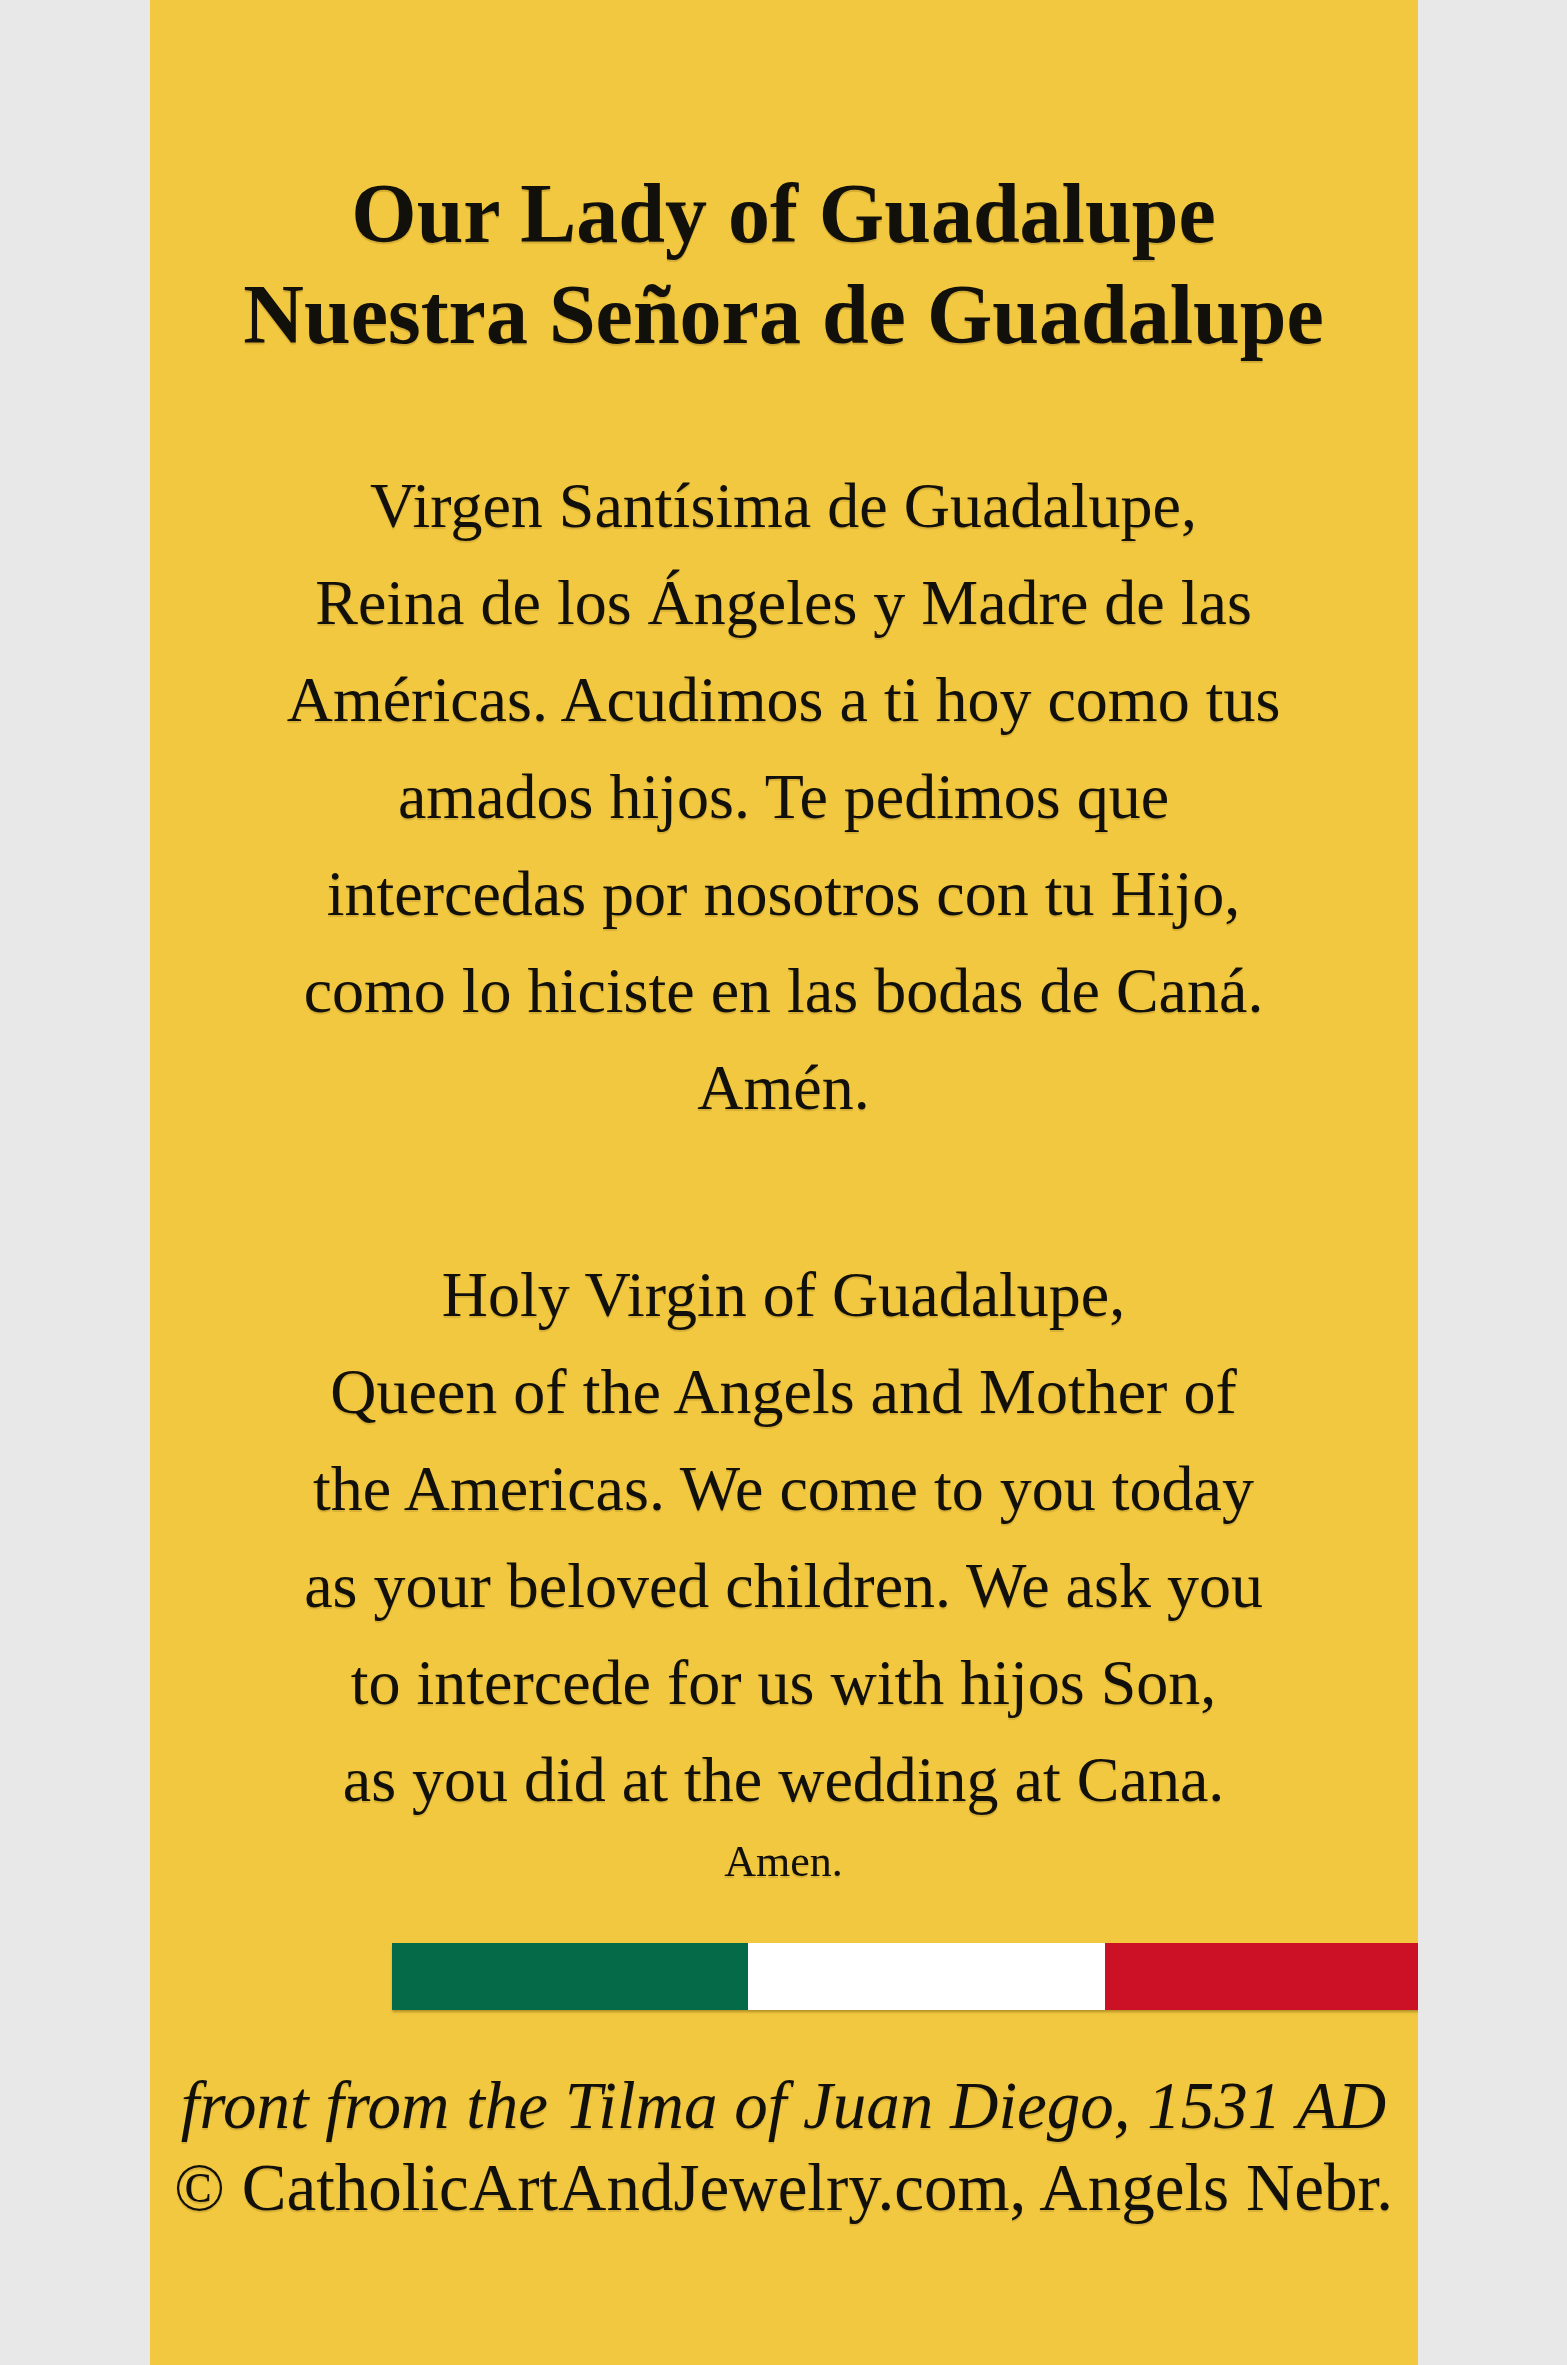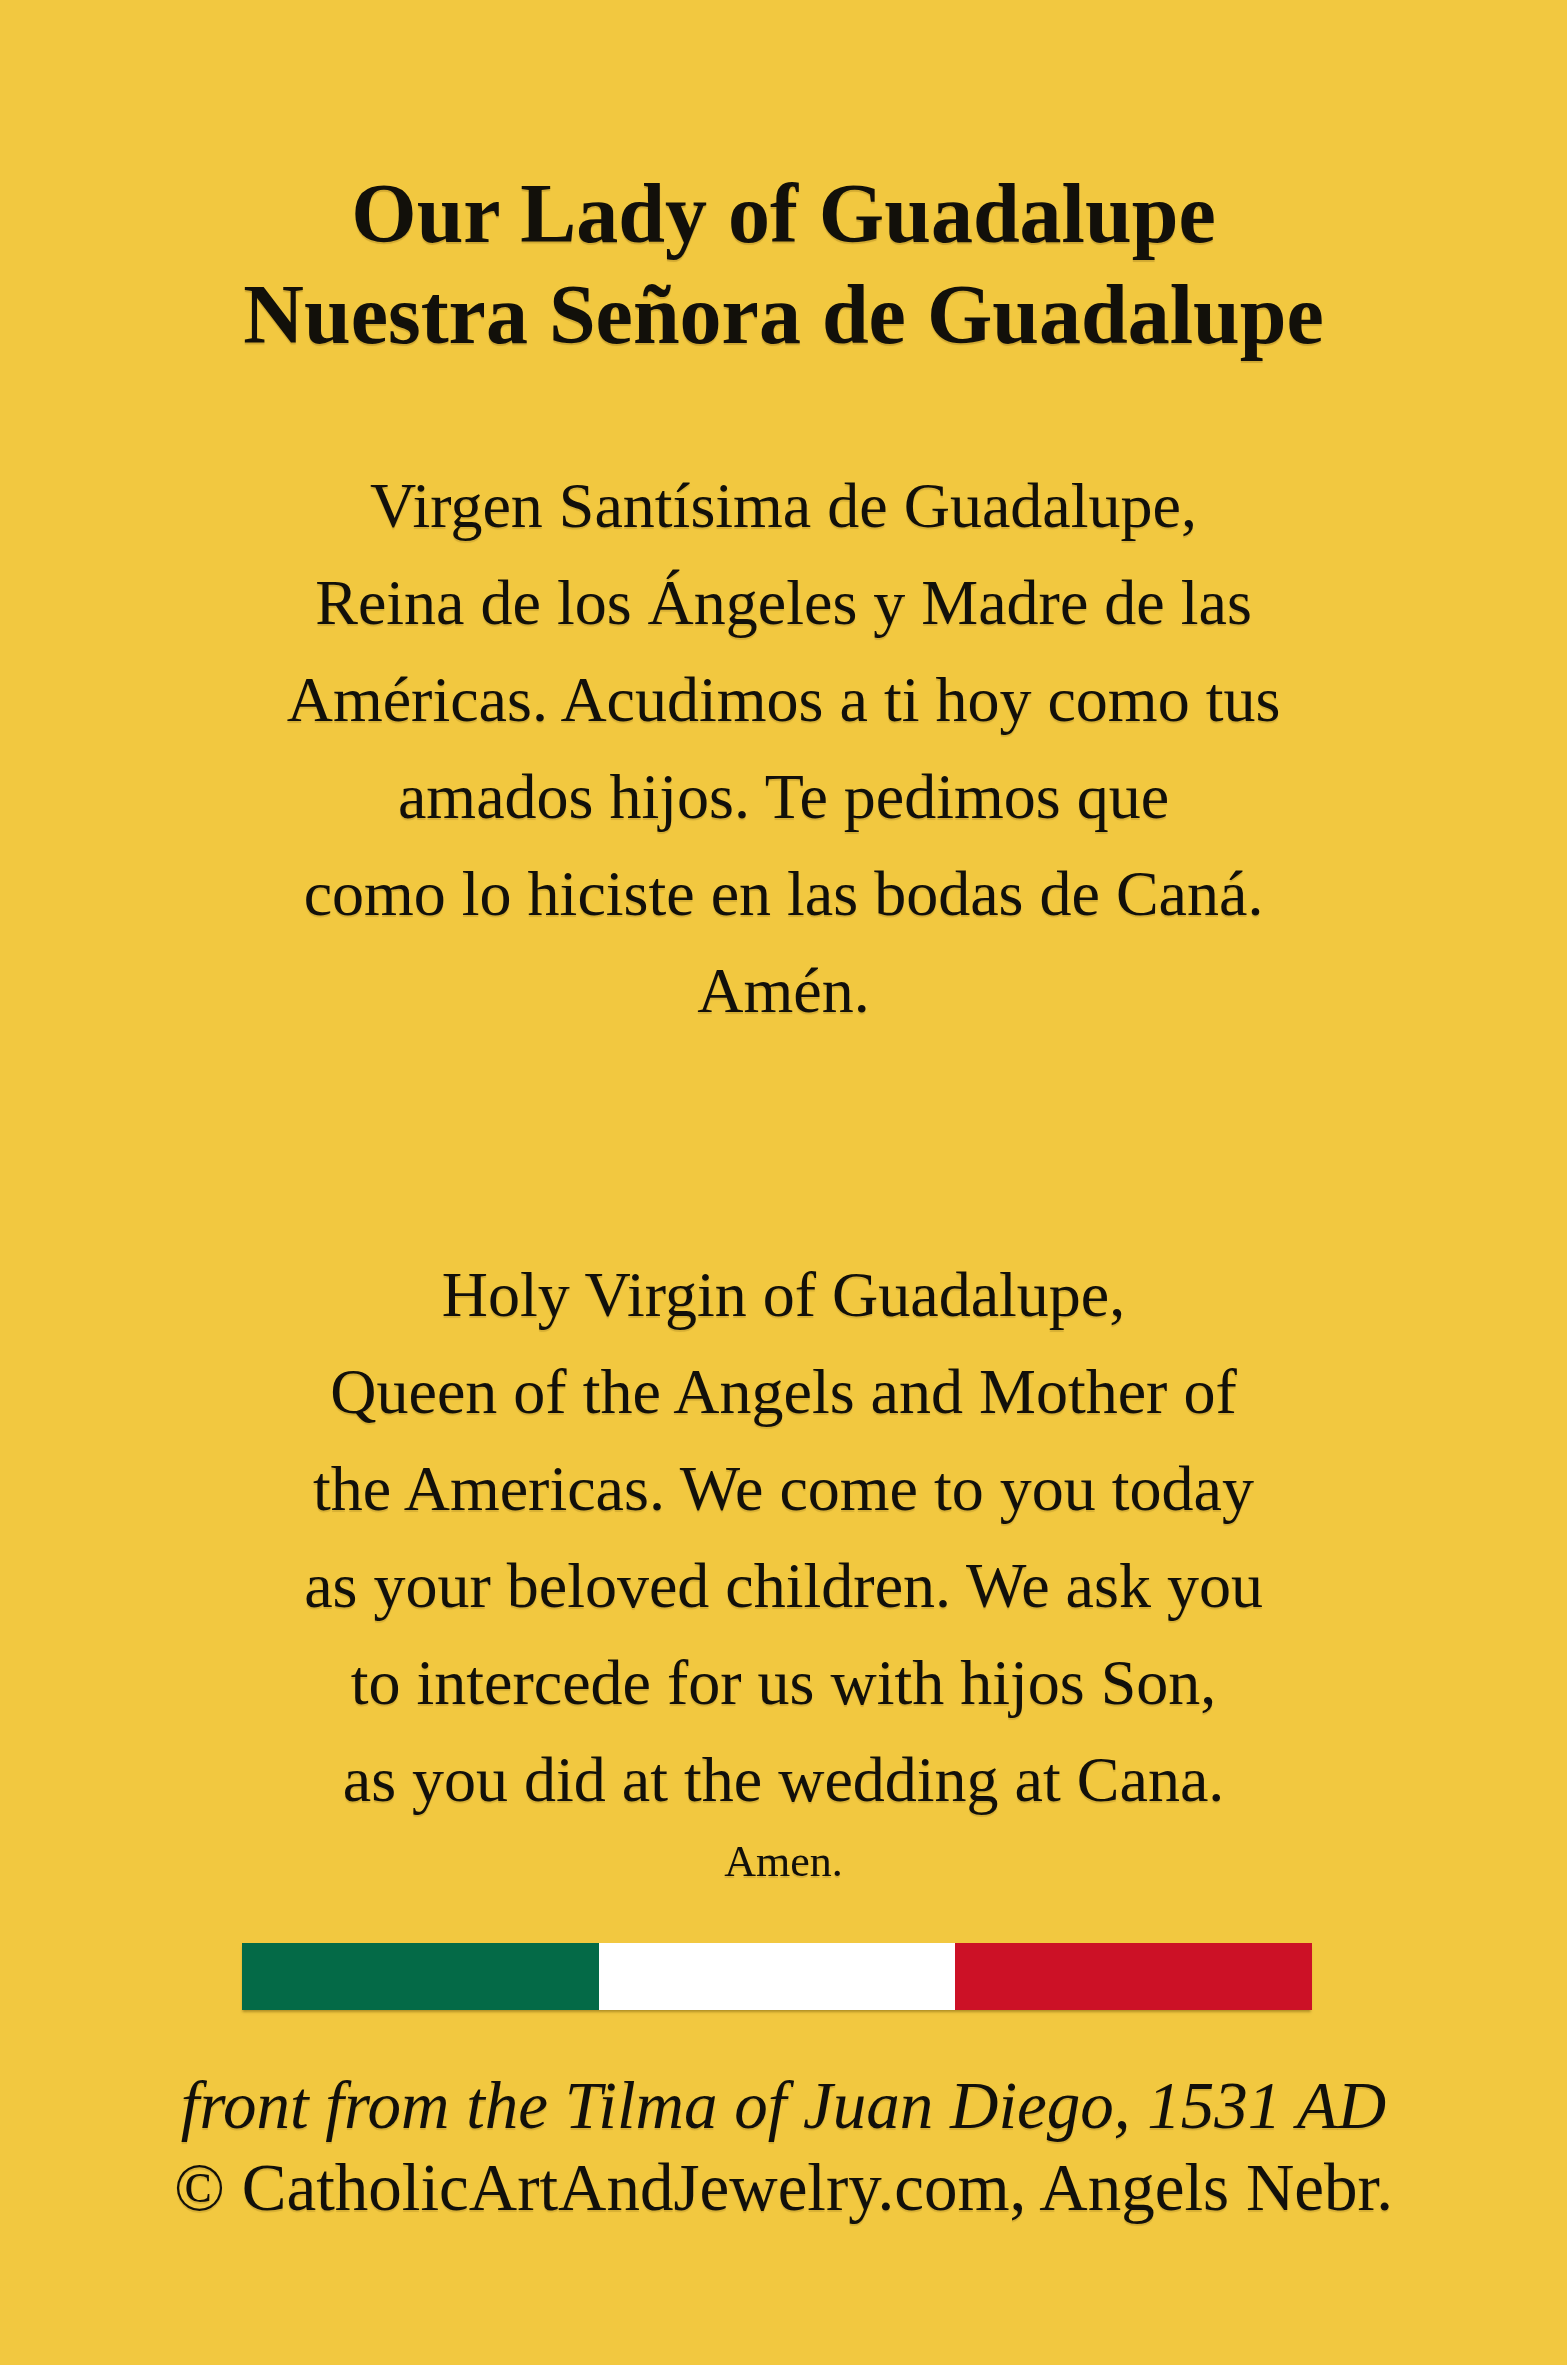--- a/index.html
+++ b/index.html
@@ -1,18 +1,18 @@
 <!DOCTYPE html>
 <html style="--background: #F2C840; --text: #12100A; --flag-green: #046A47; --flag-white: #FFFFFF; --flag-red: #CC1126;font-size:13px"><head>
 <meta charset="utf-8">
 <style>
   html, body { margin: 0; padding: 0; background: #e8e8e8; }
   .card {
     position: relative;
-    width: 1567px;
+    width: 1268px;
     height: 2366px;
     margin: 0 auto;
     background: var(--background, #F2C840);
     color: var(--text, #12100A);
     font-family: "Liberation Serif", "DejaVu Serif", serif;
     text-align: center;
     overflow: hidden;
   }
   .card .line { white-space: nowrap; }
   .title-block {
@@ -69,20 +69,21 @@
   <header class="title-block">
     <div class="line">Our Lady of Guadalupe</div>
     <div class="line">Nuestra Señora de Guadalupe</div>
   </header>
 
   <section class="prayer prayer-spanish">
     <div class="line">Virgen Santísima de Guadalupe,</div>
     <div class="line">Reina de los Ángeles y Madre de las</div>
     <div class="line">Américas. Acudimos a ti hoy como tus</div>
     <div class="line">amados hijos. Te pedimos que</div>
+    <div class="line">intercedas por nosotros con tu Hijo,</div>
     <div class="line">como lo hiciste en las bodas de Caná.</div>
     <div class="line">Amén.</div>
   </section>
 
   <section class="prayer prayer-english">
     <div class="line">Holy Virgin of Guadalupe,</div>
     <div class="line">Queen of the Angels and Mother of</div>
     <div class="line">the Americas. We come to you today</div>
     <div class="line">as your beloved children. We ask you</div>
     <div class="line">to intercede for us with hijos Son,</div>

